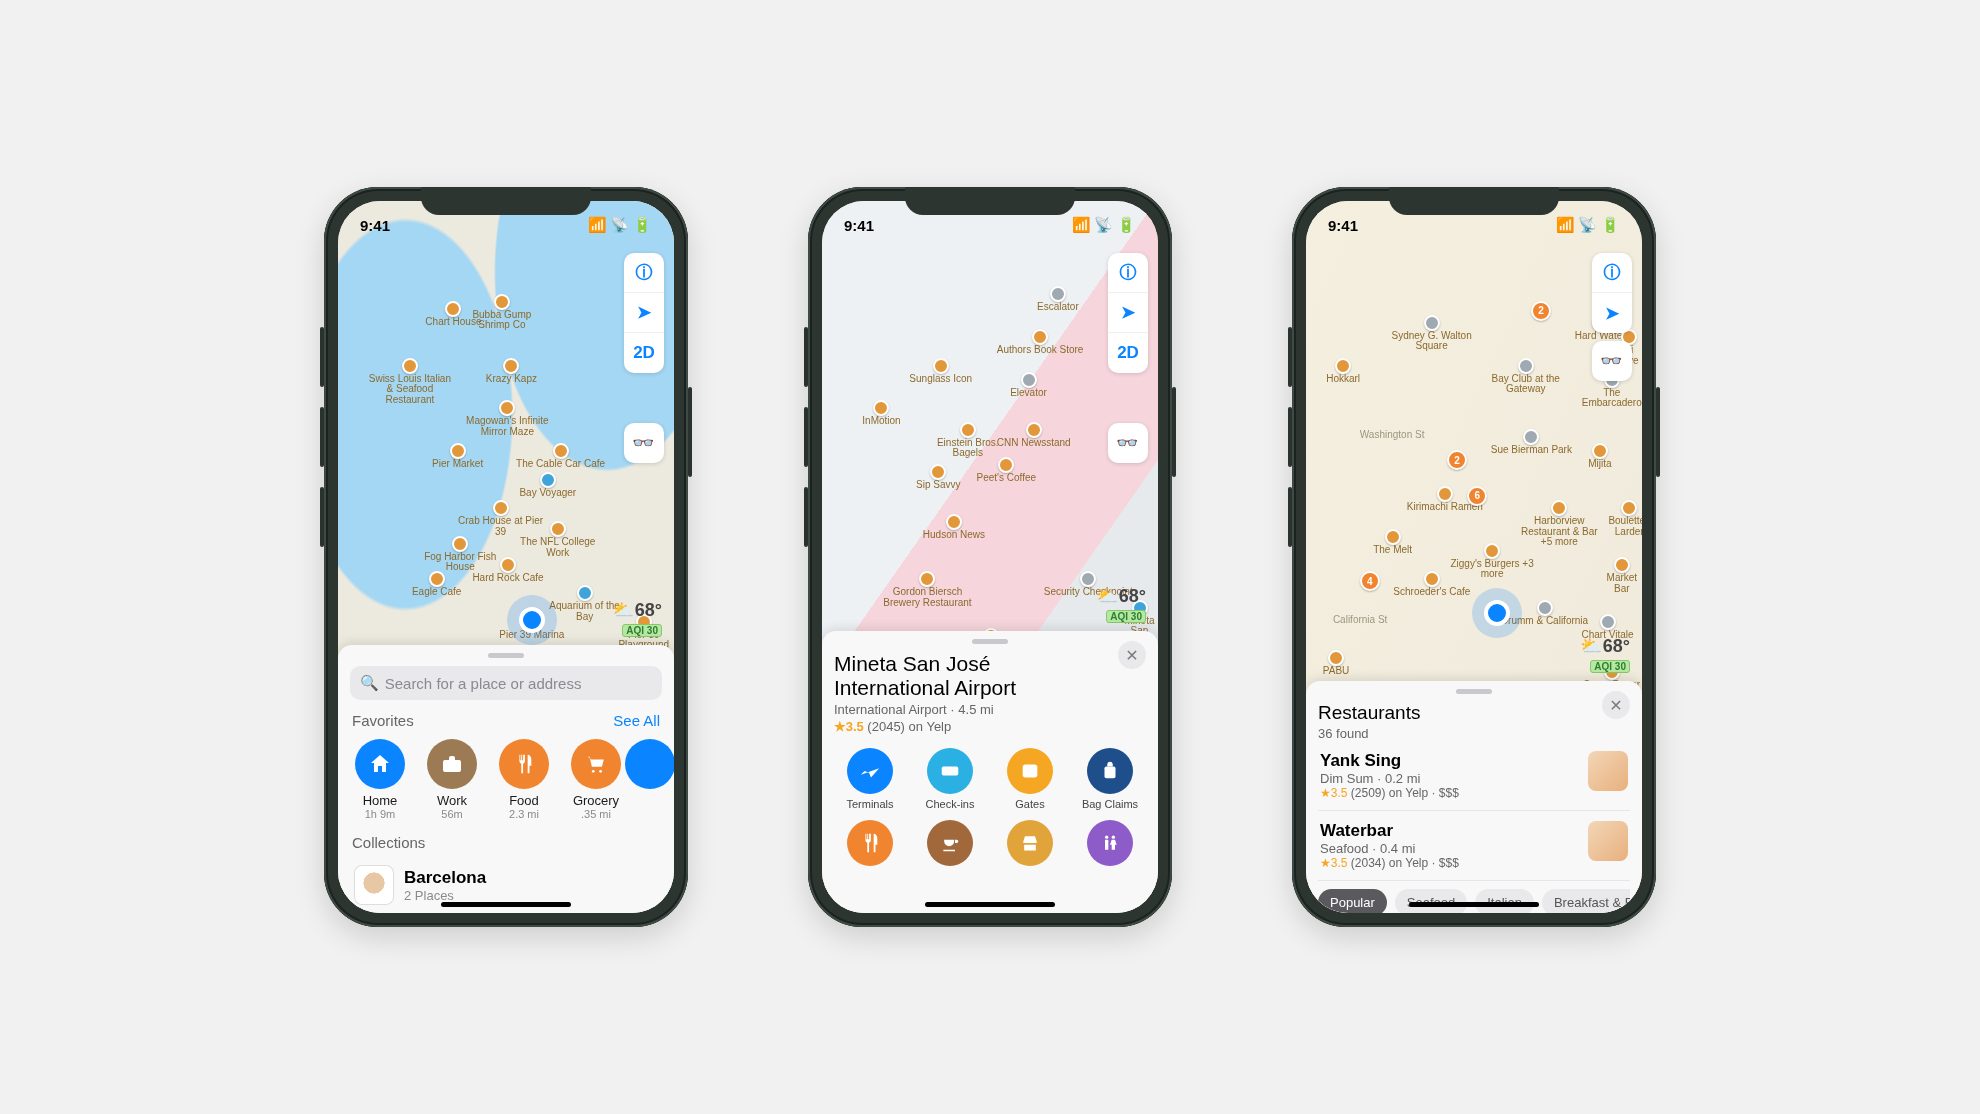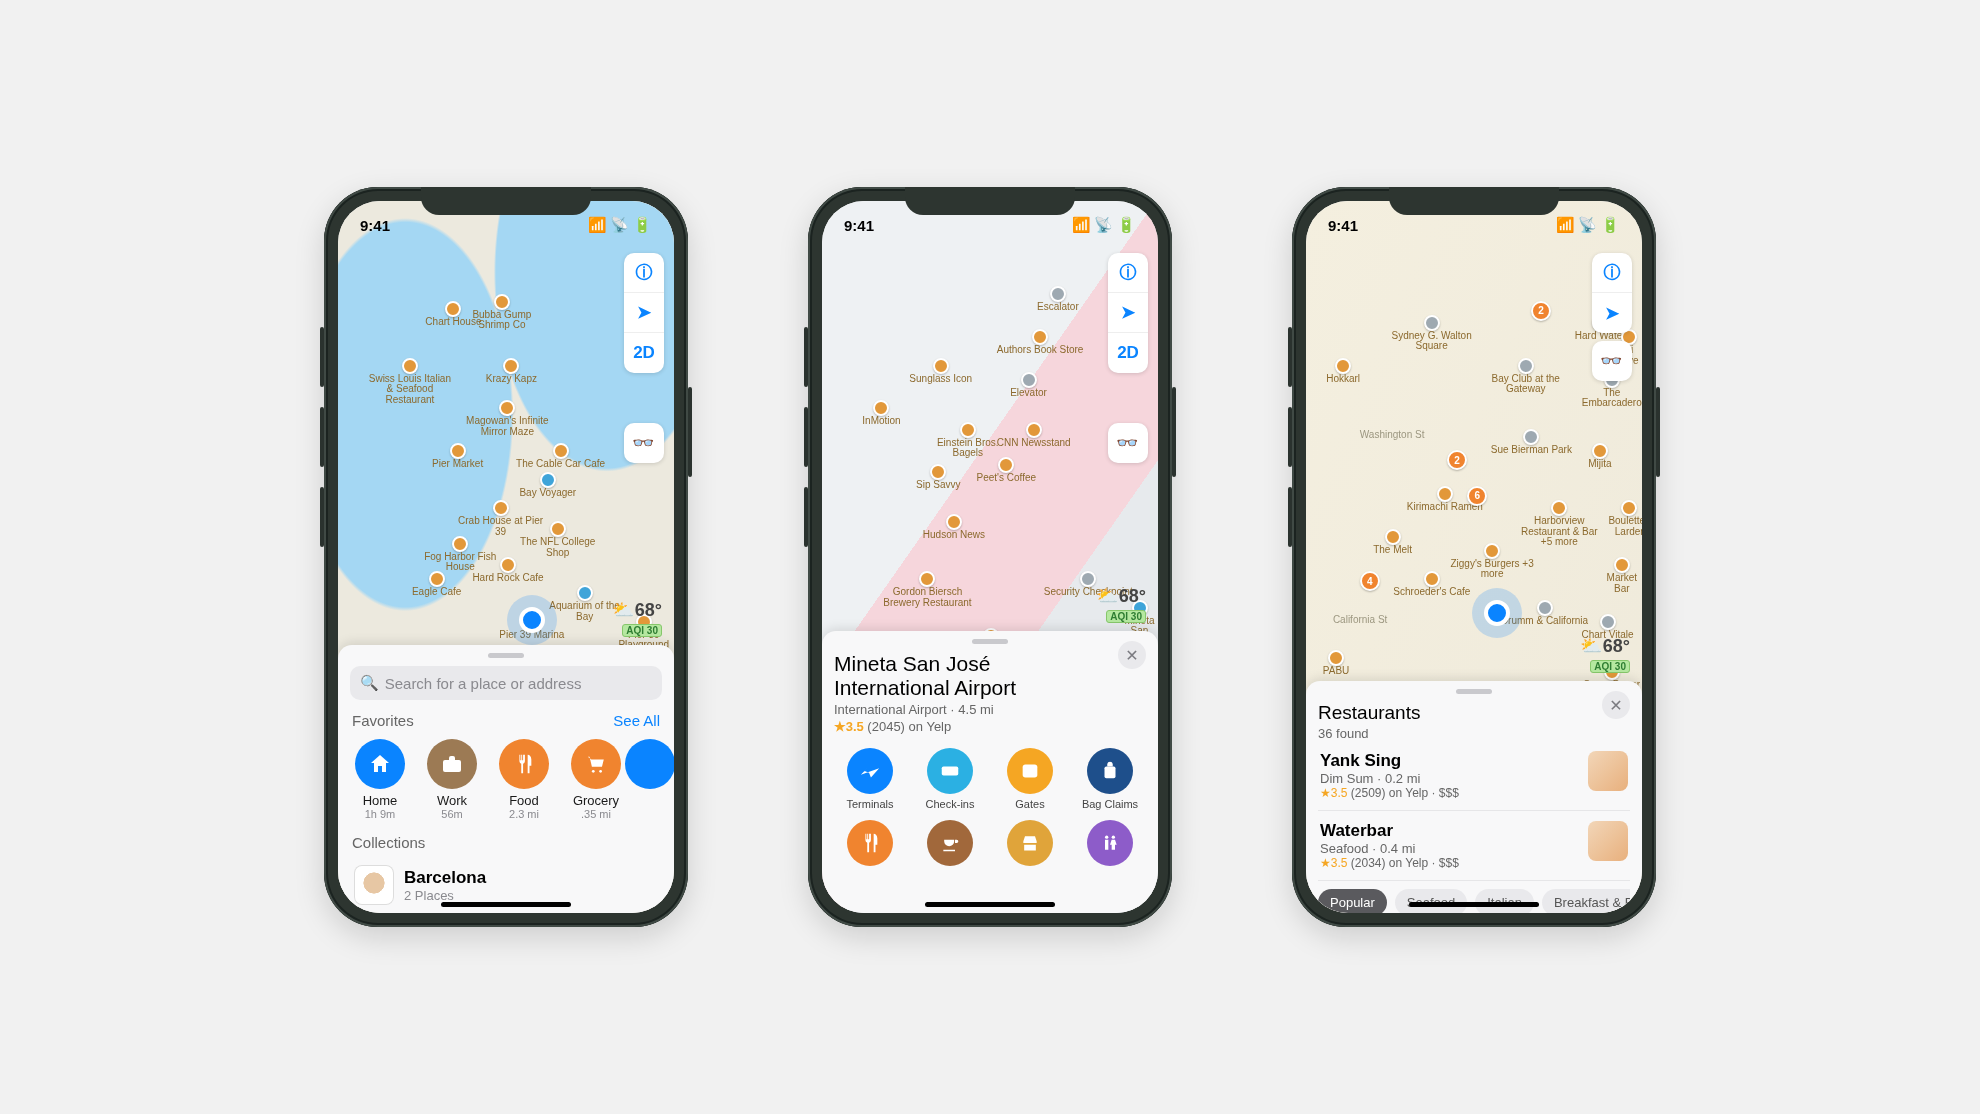--- a/index.html
+++ b/index.html
@@ -177,21 +177,21 @@
           <div class="poi blue" style="left:54%;top:38%;">
         <div class="dot"></div>
             <span style="max-width:90px;white-space:normal;text-align:center;line-height:1.05;">Bay Voyager</span>
           </div>
           <div class="poi " style="left:35%;top:42%;">
         <div class="dot"></div>
             <span style="max-width:90px;white-space:normal;text-align:center;line-height:1.05;">Crab House at Pier 39</span>
           </div>
           <div class="poi " style="left:52%;top:45%;">
         <div class="dot"></div>
-            <span style="max-width:90px;white-space:normal;text-align:center;line-height:1.05;">The NFL College Shop</span>
+            <span style="max-width:90px;white-space:normal;text-align:center;line-height:1.05;">The NFL College Work</span>
           </div>
           <div class="poi " style="left:23%;top:47%;">
         <div class="dot"></div>
             <span style="max-width:90px;white-space:normal;text-align:center;line-height:1.05;">Fog Harbor Fish House</span>
           </div>
           <div class="poi " style="left:40%;top:50%;">
         <div class="dot"></div>
             <span style="max-width:90px;white-space:normal;text-align:center;line-height:1.05;">Hard Rock Cafe</span>
           </div>
           <div class="poi " style="left:22%;top:52%;">

